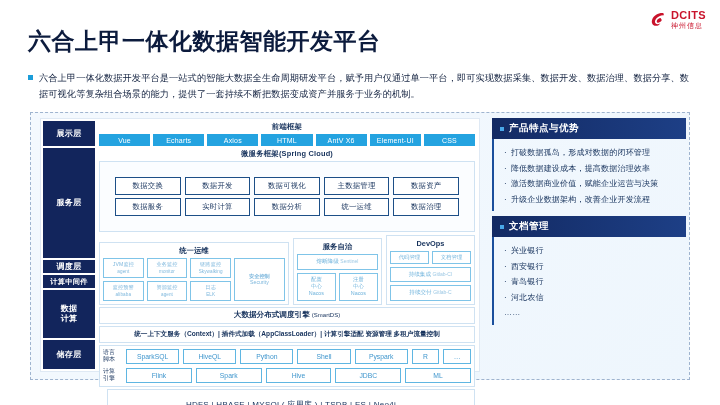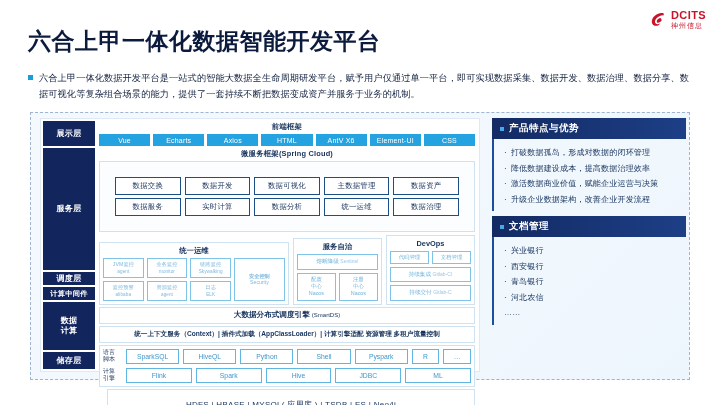--- a/index.html
+++ b/index.html
@@ -67,21 +67,21 @@
     background: #12255c; color: #fff;
     font-size: 8px; font-weight: bold;
     display: flex; align-items: center; justify-content: center;
     text-align: center; line-height: 1.25; letter-spacing: .3px;
   }
   .side-show   { height: 25px; }
   .side-serv   { flex: 1 1 auto; }
   .side-sched  { height: 13px; }
   .side-mid    { height: 13px; font-size: 7.2px; }
   .side-calc   { height: 48px; }
-  .side-store  { height: 17px; }
+  .side-store  { height: 29px; }
 
   .arch-body { flex: 1; display: flex; flex-direction: column; padding: 2px 4px 2px 2px; gap: 2px; }
 
   .band-label {
     text-align: center; font-size: 7.4px; color: #16325c; font-weight: bold;
     letter-spacing: .2px; line-height: 1.5;
   }
   .tag-row { display: flex; gap: 3px; }
   .tag {
     flex: 1; background: #24a3e0; color: #fff;

